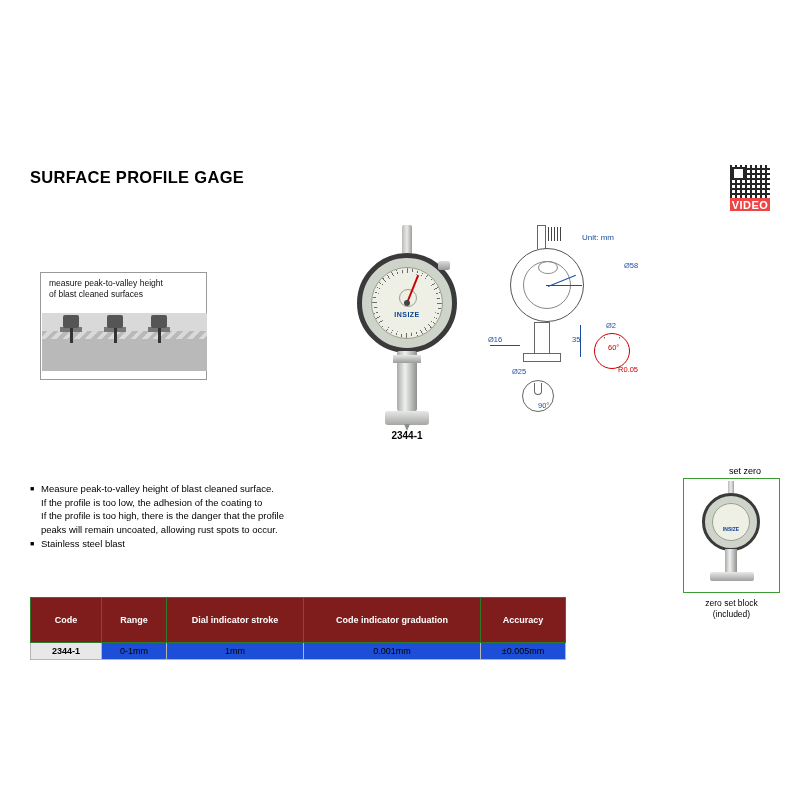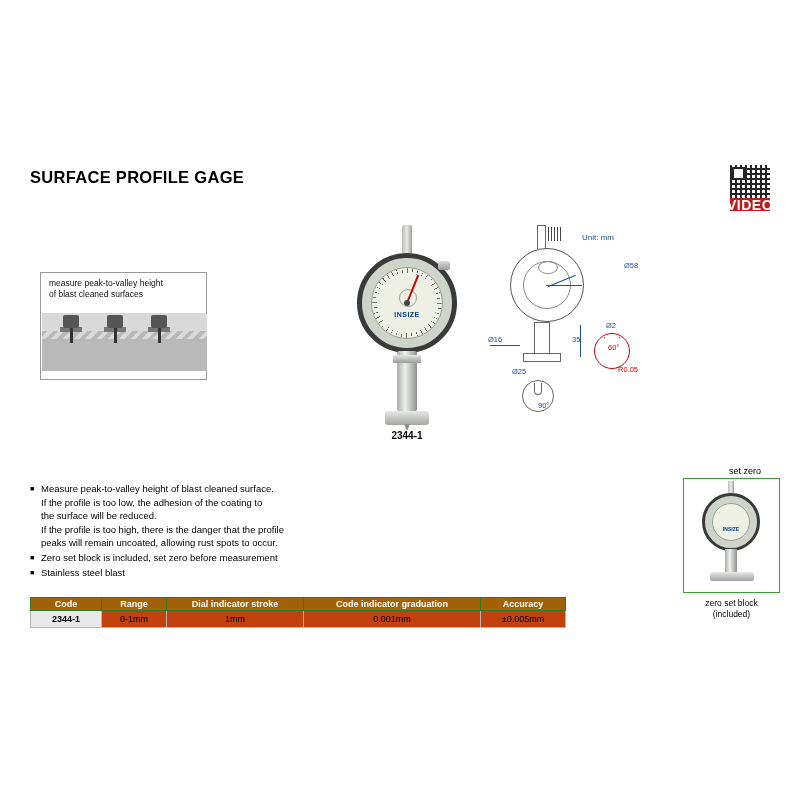--- a/index.html
+++ b/index.html
@@ -57,23 +57,23 @@
     width: 9px; height: 9px;
     border: 2px solid #000;
     background: #fff;
   }
   .video-badge {
     position: absolute;
     left: 730px;
     top: 198px;
     width: 40px;
     height: 13px;
-    background: #b91c1c;
+    background: #ef4444;
     color: #fff;
-    font-size: 14px;
+    font-size: 11px;
     font-weight: bold;
     display: flex;
     align-items: center;
     justify-content: center;
     letter-spacing: 0.5px;
   }
 
   
   .illus-box {
     position: absolute;
@@ -429,33 +429,33 @@
 
   
   .spec-table {
     position: absolute;
     left: 30px;
     top: 597px;
     border-collapse: collapse;
     font-size: 9px;
   }
   .spec-table th {
-    background: #a16207;
+    background: #7f1d1d;
     color: #fff;
     font-weight: bold;
     border: 1px solid #2e7a28;
-    padding: 1px 6px;
+    padding: 17px 6px;
     text-align: center;
     white-space: nowrap;
   }
   .spec-table td {
     border: 1px solid #b6b6b6;
     padding: 3px 6px;
     text-align: center;
-    background: #c2410c;
+    background: #1d4ed8;
     white-space: nowrap;
   }
   .spec-table td.code-cell {
     background: #e8e8e8;
     font-weight: bold;
   }
 
   
   .setzero-title {
     position: absolute;
@@ -620,29 +620,22 @@
     <div class="dim" style="left:128px; top:140px; color:#c00;">R0.05</div>
     <div class="dim" style="left:48px; top:176px;">90°</div>
   </div>
 
   <div class="bullets">
     <div class="bullet-row">
       <div class="bullet-mark">■</div>
       <div class="bullet-text">
         <p>Measure peak-to-valley height of blast cleaned surface.</p>
         <p>If the profile is too low, the adhesion of the coating to</p>
-        <p>the surface will be reduced.</p>
         <p>If the profile is too high, there is the danger that the profile</p>
         <p>peaks will remain uncoated, allowing rust spots to occur.</p>
-      </div>
-    </div>
-    <div class="bullet-row">
-      <div class="bullet-mark">■</div>
-      <div class="bullet-text">
-        <p>Zero set block is included, set zero before measurement</p>
       </div>
     </div>
     <div class="bullet-row">
       <div class="bullet-mark">■</div>
       <div class="bullet-text">
         <p>Stainless steel blast</p>
       </div>
     </div>
   </div>
 

